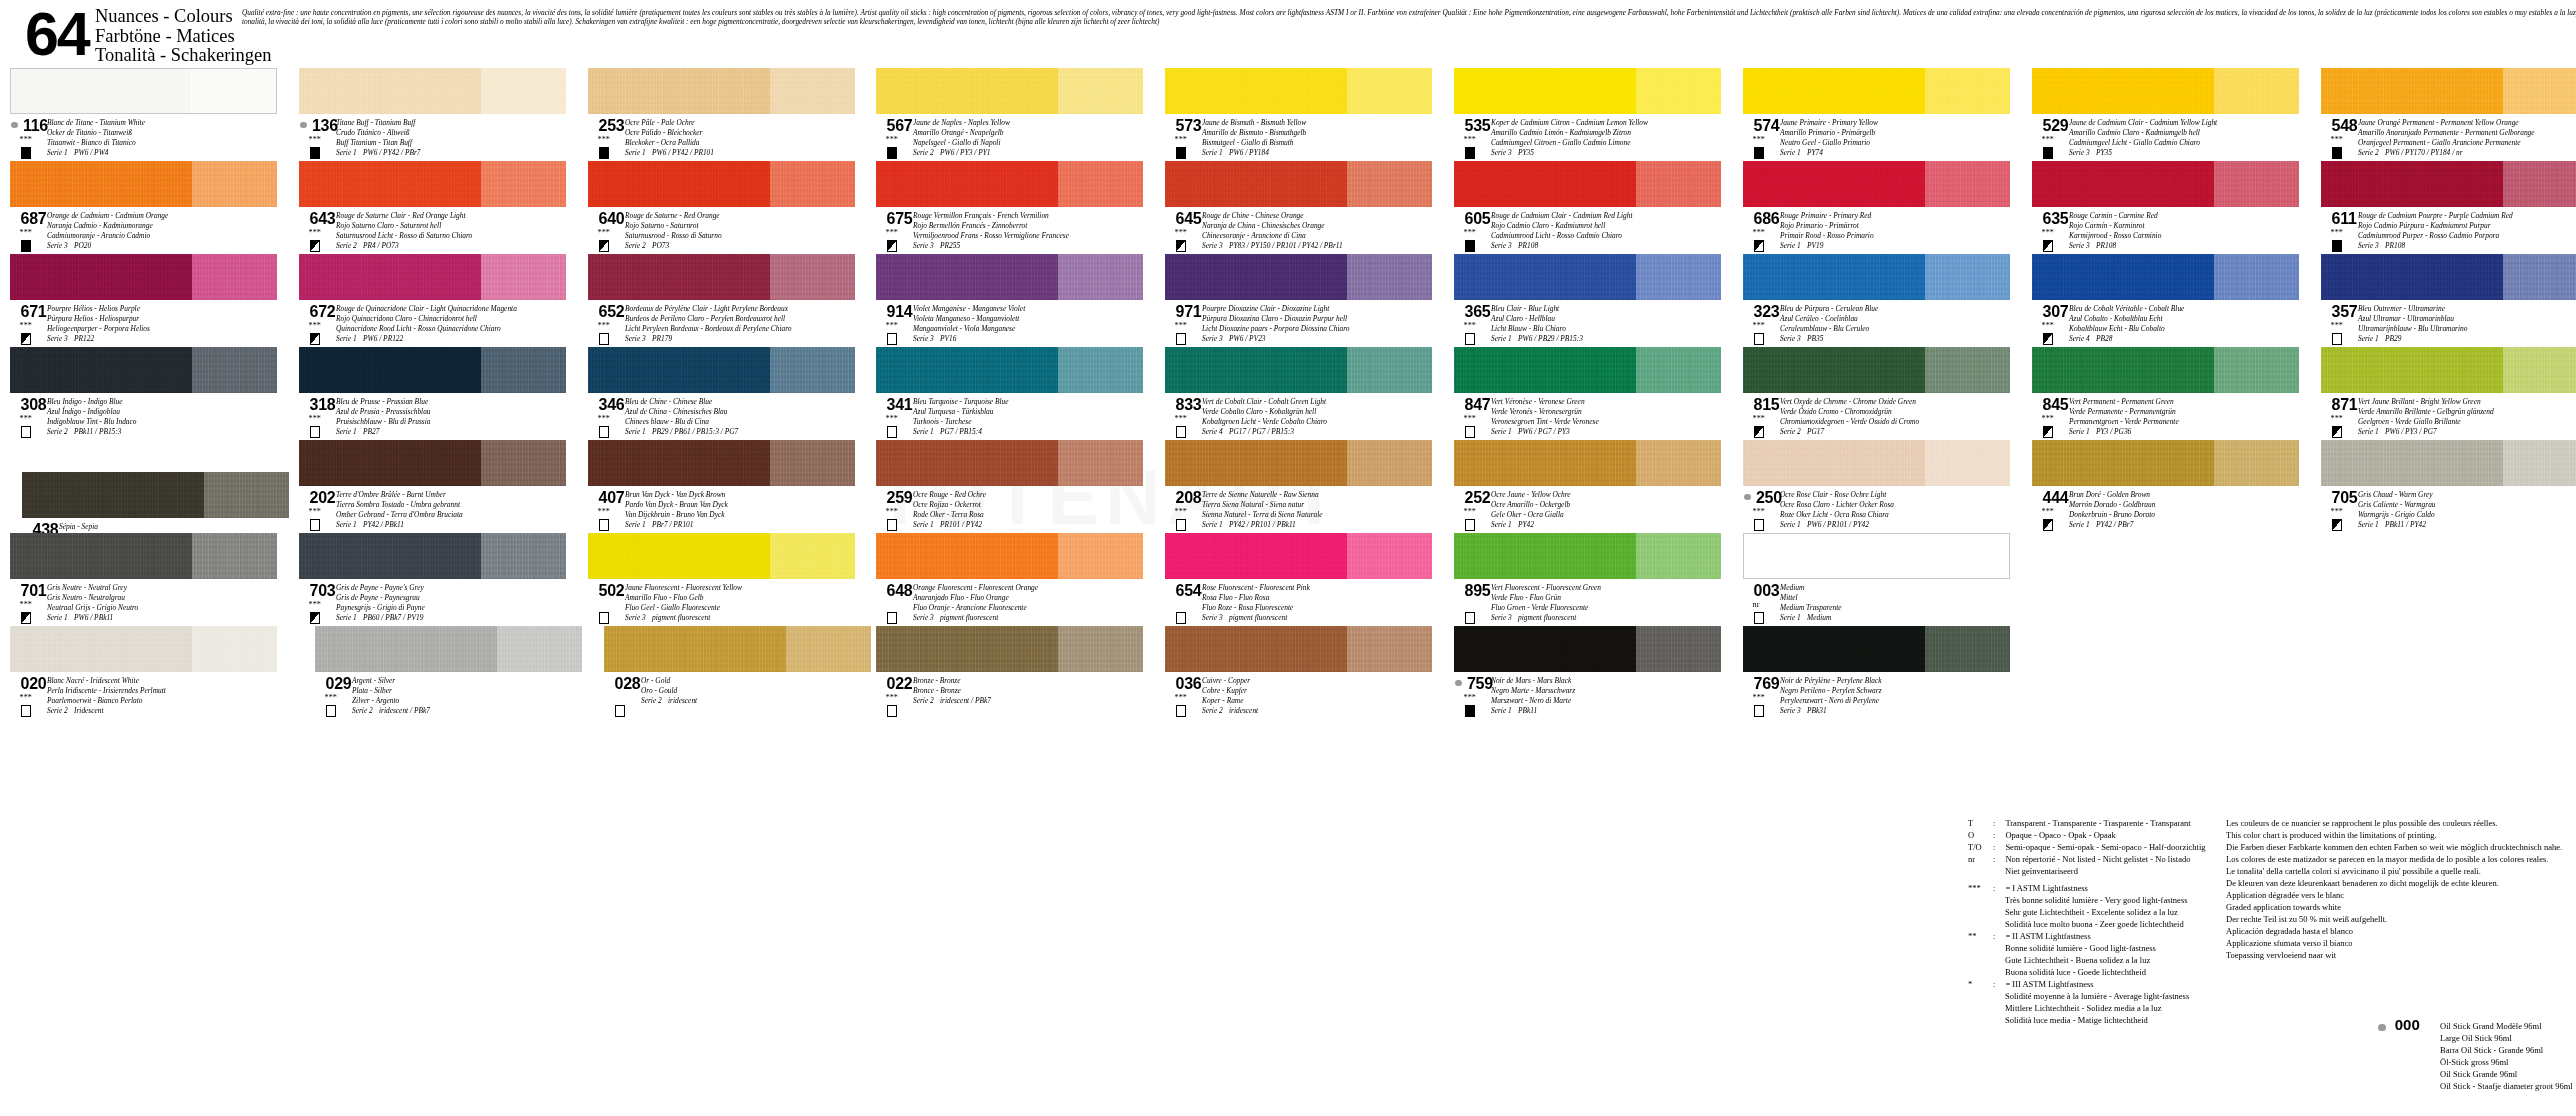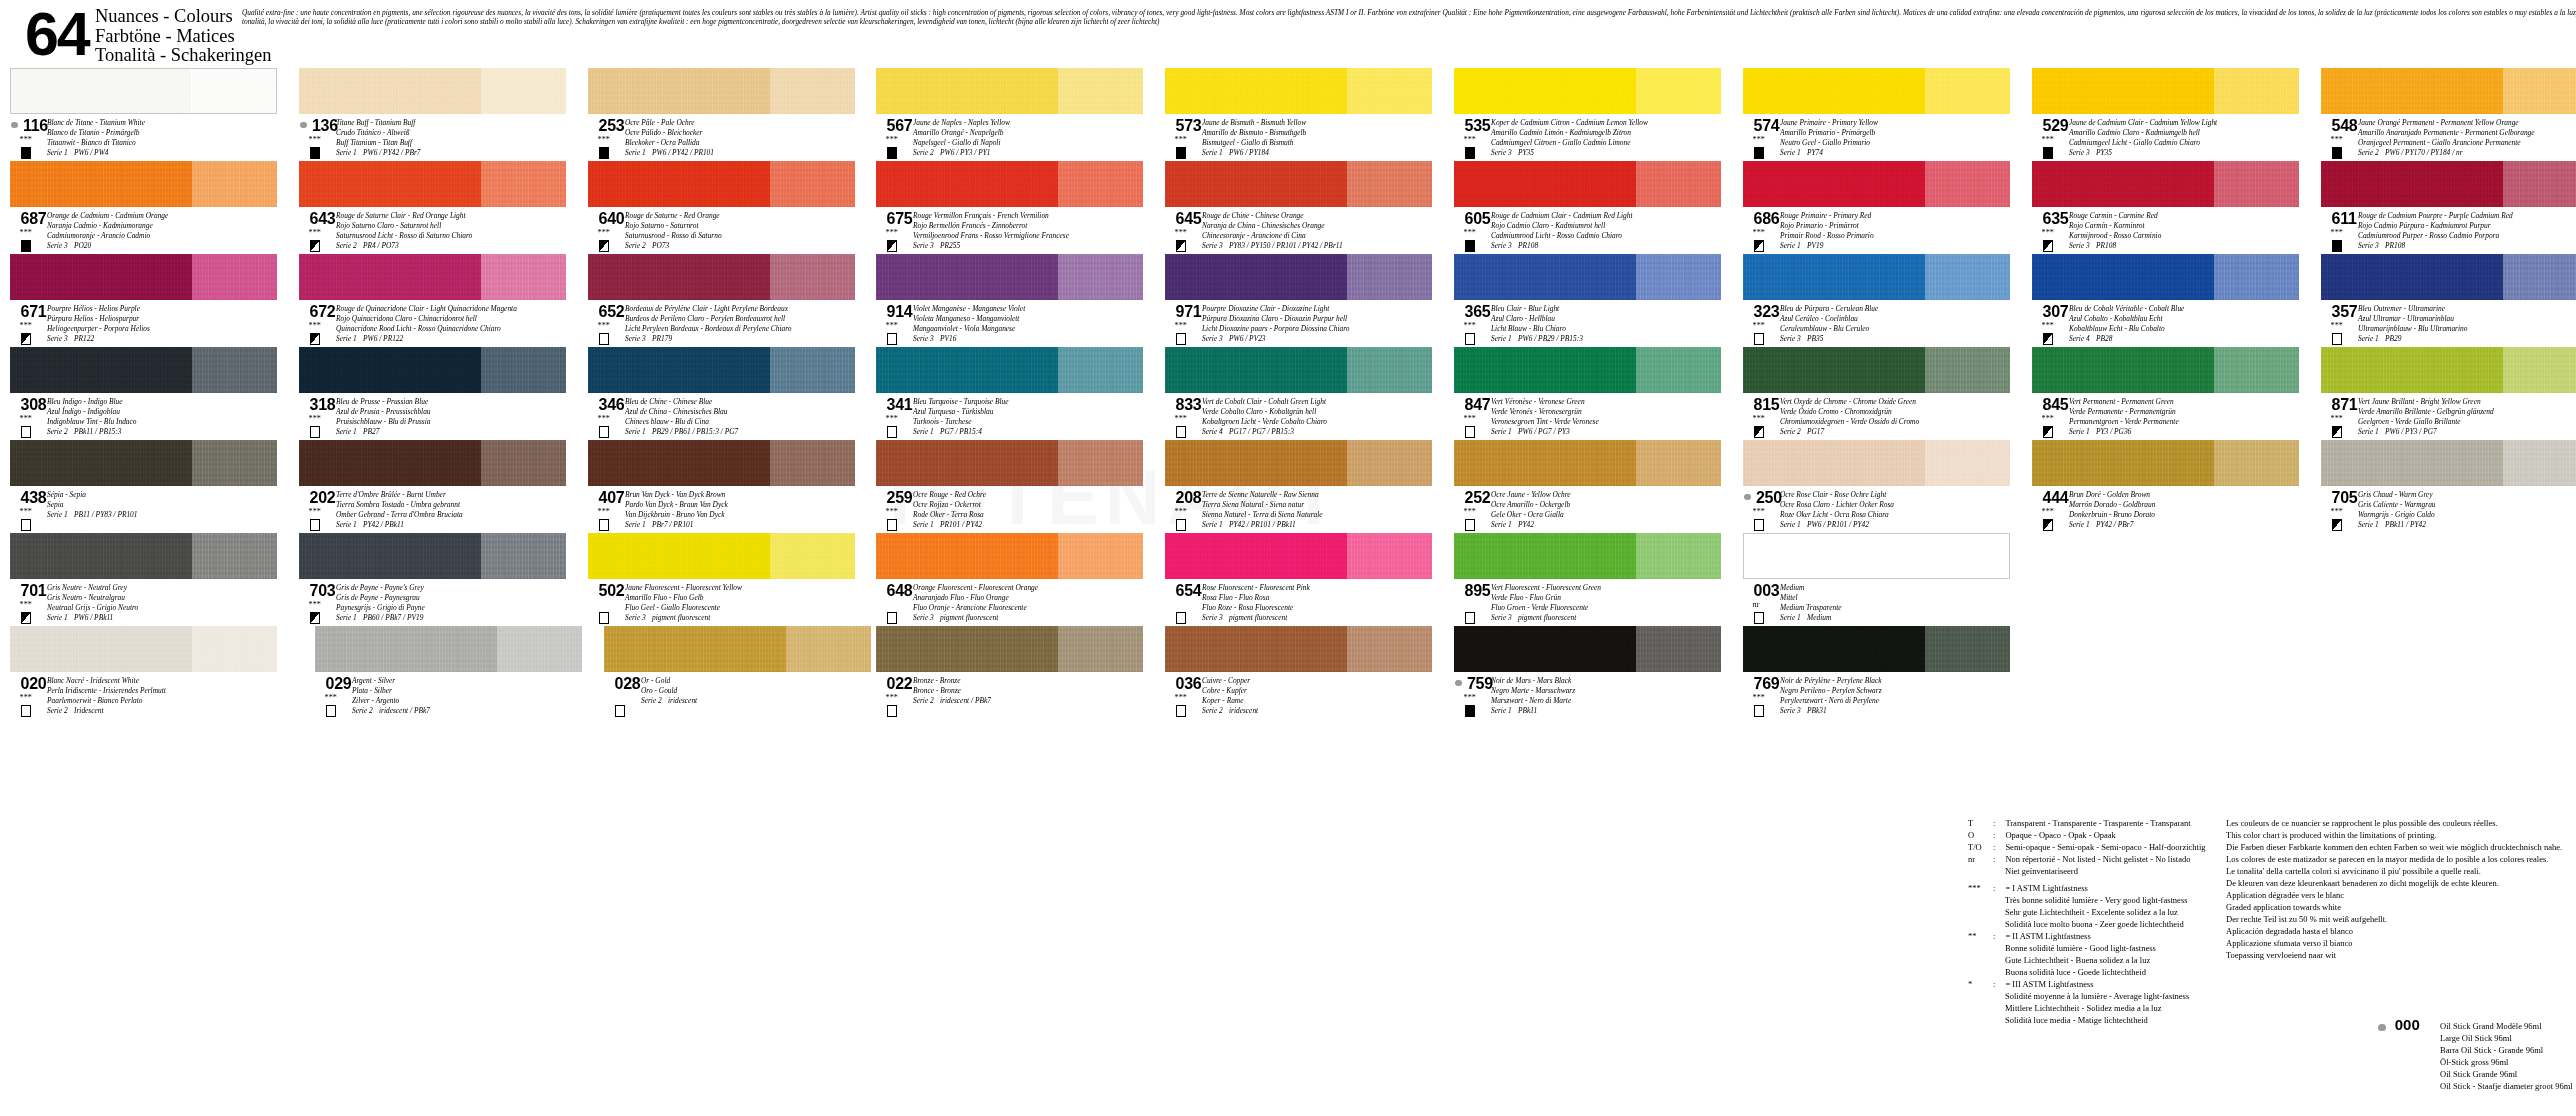--- a/index.html
+++ b/index.html
@@ -167,21 +167,21 @@
           <div class="tint" style="background: rgb(251, 251, 249);"></div>
           <div class="tex"></div>
         </div>
         <div class="info">
           <span class="dot"></span>
           <span class="num withdot">116</span>
           <span class="stars">***</span>
           <span class="opacity-box o"></span>
           <div class="names">
             <div>Blanc de Titane - Titanium White</div>
-            <div>Blanco de Titanio - Primärgelb</div>
+            <div>Ocker de Titanio - Titanweiß</div>
             <div>Titaanwit - Bianco di Titanico</div>
             <div class="serie"><span class="s1">Serie 1</span><span>PW6 / PW4</span></div>
           </div>
         </div>
       </div>
       <div class="cell" style="left: 289px; width: 289px;">
         <div class="swatch" style="width: 267px;">
           <div class="full" style="background: rgb(242, 220, 184);"></div>
           <div class="tint" style="background: rgb(247, 234, 209);"></div>
           <div class="tex"></div>
@@ -813,21 +813,21 @@
           <div class="names">
             <div>Vert Jaune Brillant - Bright Yellow Green</div>
             <div>Verde Amarillo Brillante - Gelbgrün glänzend</div>
             <div>Geelgroen - Verde Giallo Brillante</div>
             <div class="serie"><span class="s1">Serie 1</span><span>PW6 / PY3 / PG7</span></div>
           </div>
         </div>
       </div>
     </div>
     <div class="row">
-      <div class="cell" style="left: 0px; width: 289px;">
+      <div class="cell" style="left: 12px; width: 289px; margin-top: 32px;">
         <div class="swatch" style="width: 267px;">
           <div class="full" style="background: rgb(59, 55, 44);"></div>
           <div class="tint" style="background: rgb(115, 112, 101);"></div>
           <div class="tex"></div>
         </div>
         <div class="info">
           <span class="num nodot">438</span>
           <span class="stars">***</span>
           <span class="opacity-box t"></span>
           <div class="names">

